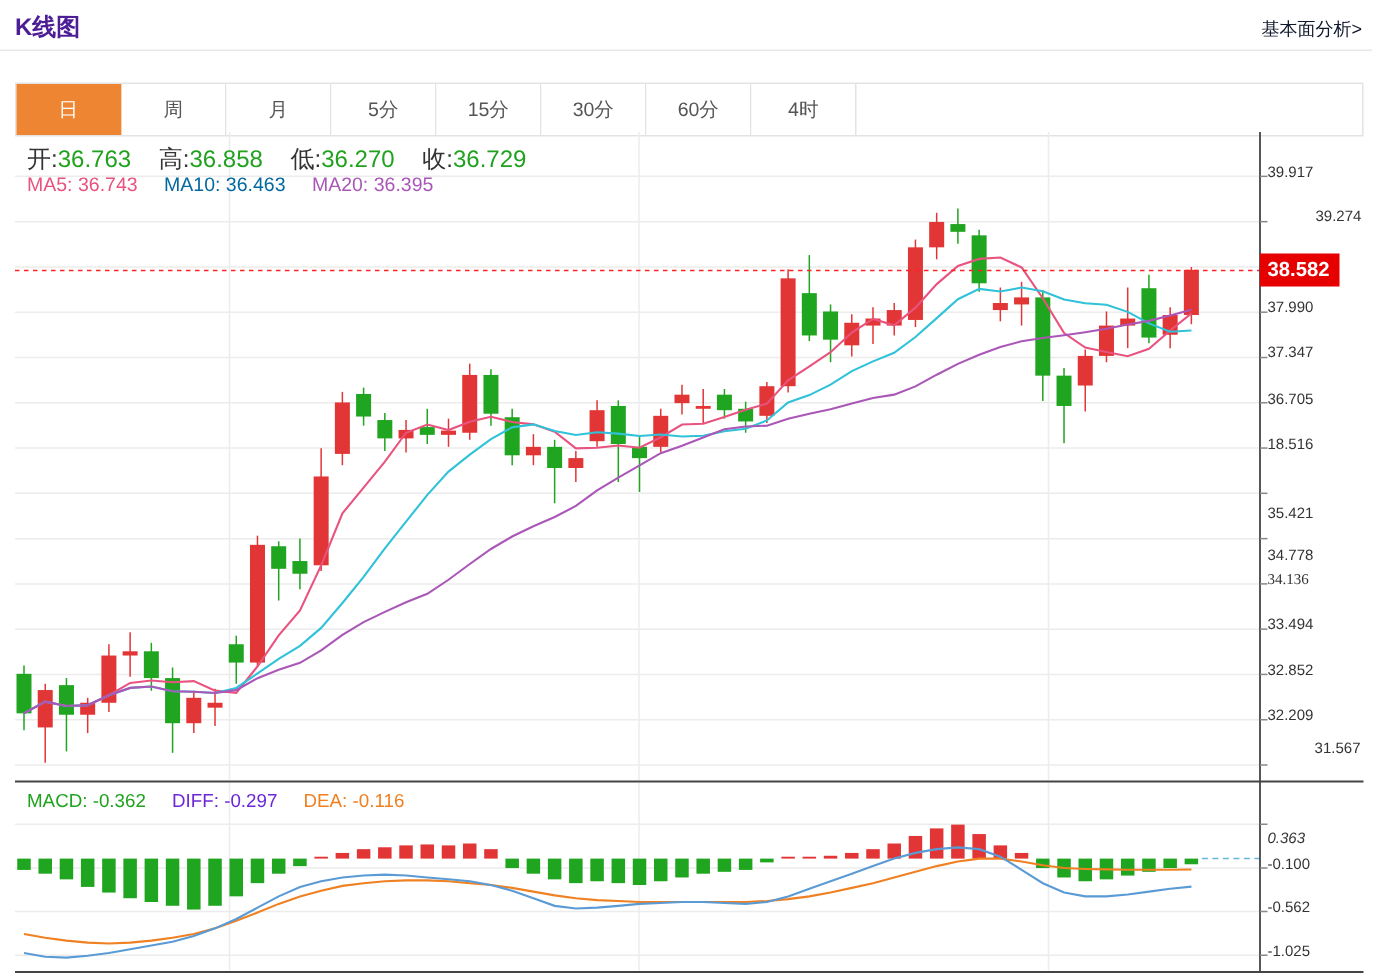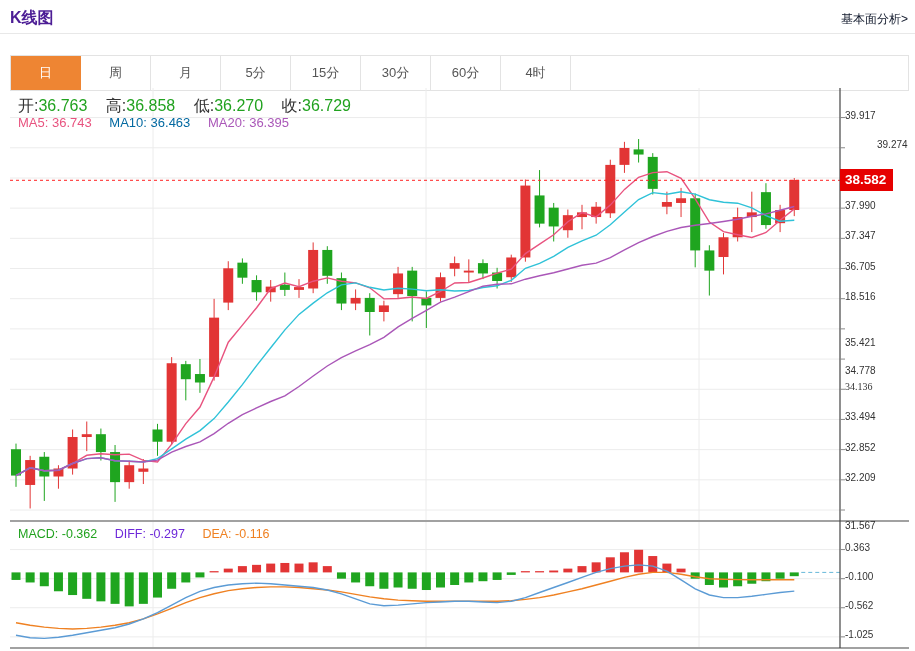--- a/index.html
+++ b/index.html
@@ -273,22 +273,22 @@
       <div class="ylab" style="top: 200.127px;">37.990</div>
       <div class="ylab" style="top: 230.348px;">37.347</div>
       <div class="ylab" style="top: 260.522px;">36.705</div>
       <div class="ylab" style="top: 290.696px;">18.516</div>
       <div class="ylab" style="top: 320.87px; margin-top: 16px;">35.421</div>
       <div class="ylab" style="top: 354px; margin-top: 11px;">34.778</div>
       <div class="ylab" style="top: 381.265px; font-family: Liberation Serif, serif;">34.136</div>
       <div class="ylab" style="top: 411.439px;">33.494</div>
       <div class="ylab" style="top: 441.613px;">32.852</div>
       <div class="ylab" style="top: 471.834px;">32.209</div>
-      <div class="ylab" style="top: 520px;">31.567</div>
-      <div class="ylab" style="top: 542px;">0.363</div>
+      <div class="ylab" style="top: 494px; text-align: right;">31.567</div>
+      <div class="ylab" style="top: 554px; font-style: italic;">0.363</div>
       <div class="ylab" style="top: 570.69px;">-0.100</div>
       <div class="ylab" style="top: 599.75px;">-0.562</div>
       <div class="ylab" style="top: 628.872px;">-1.025</div>
     </div>
 
   <div class="info-row">
     <span class="lab">开:</span><span class="val-green">36.763</span><span class="gap"></span>
     <span class="lab">高:</span><span class="val-green">36.858</span><span class="gap"></span>
     <span class="lab">低:</span><span class="val-green">36.270</span><span class="gap"></span>
     <span class="lab">收:</span><span class="val-green">36.729</span>

